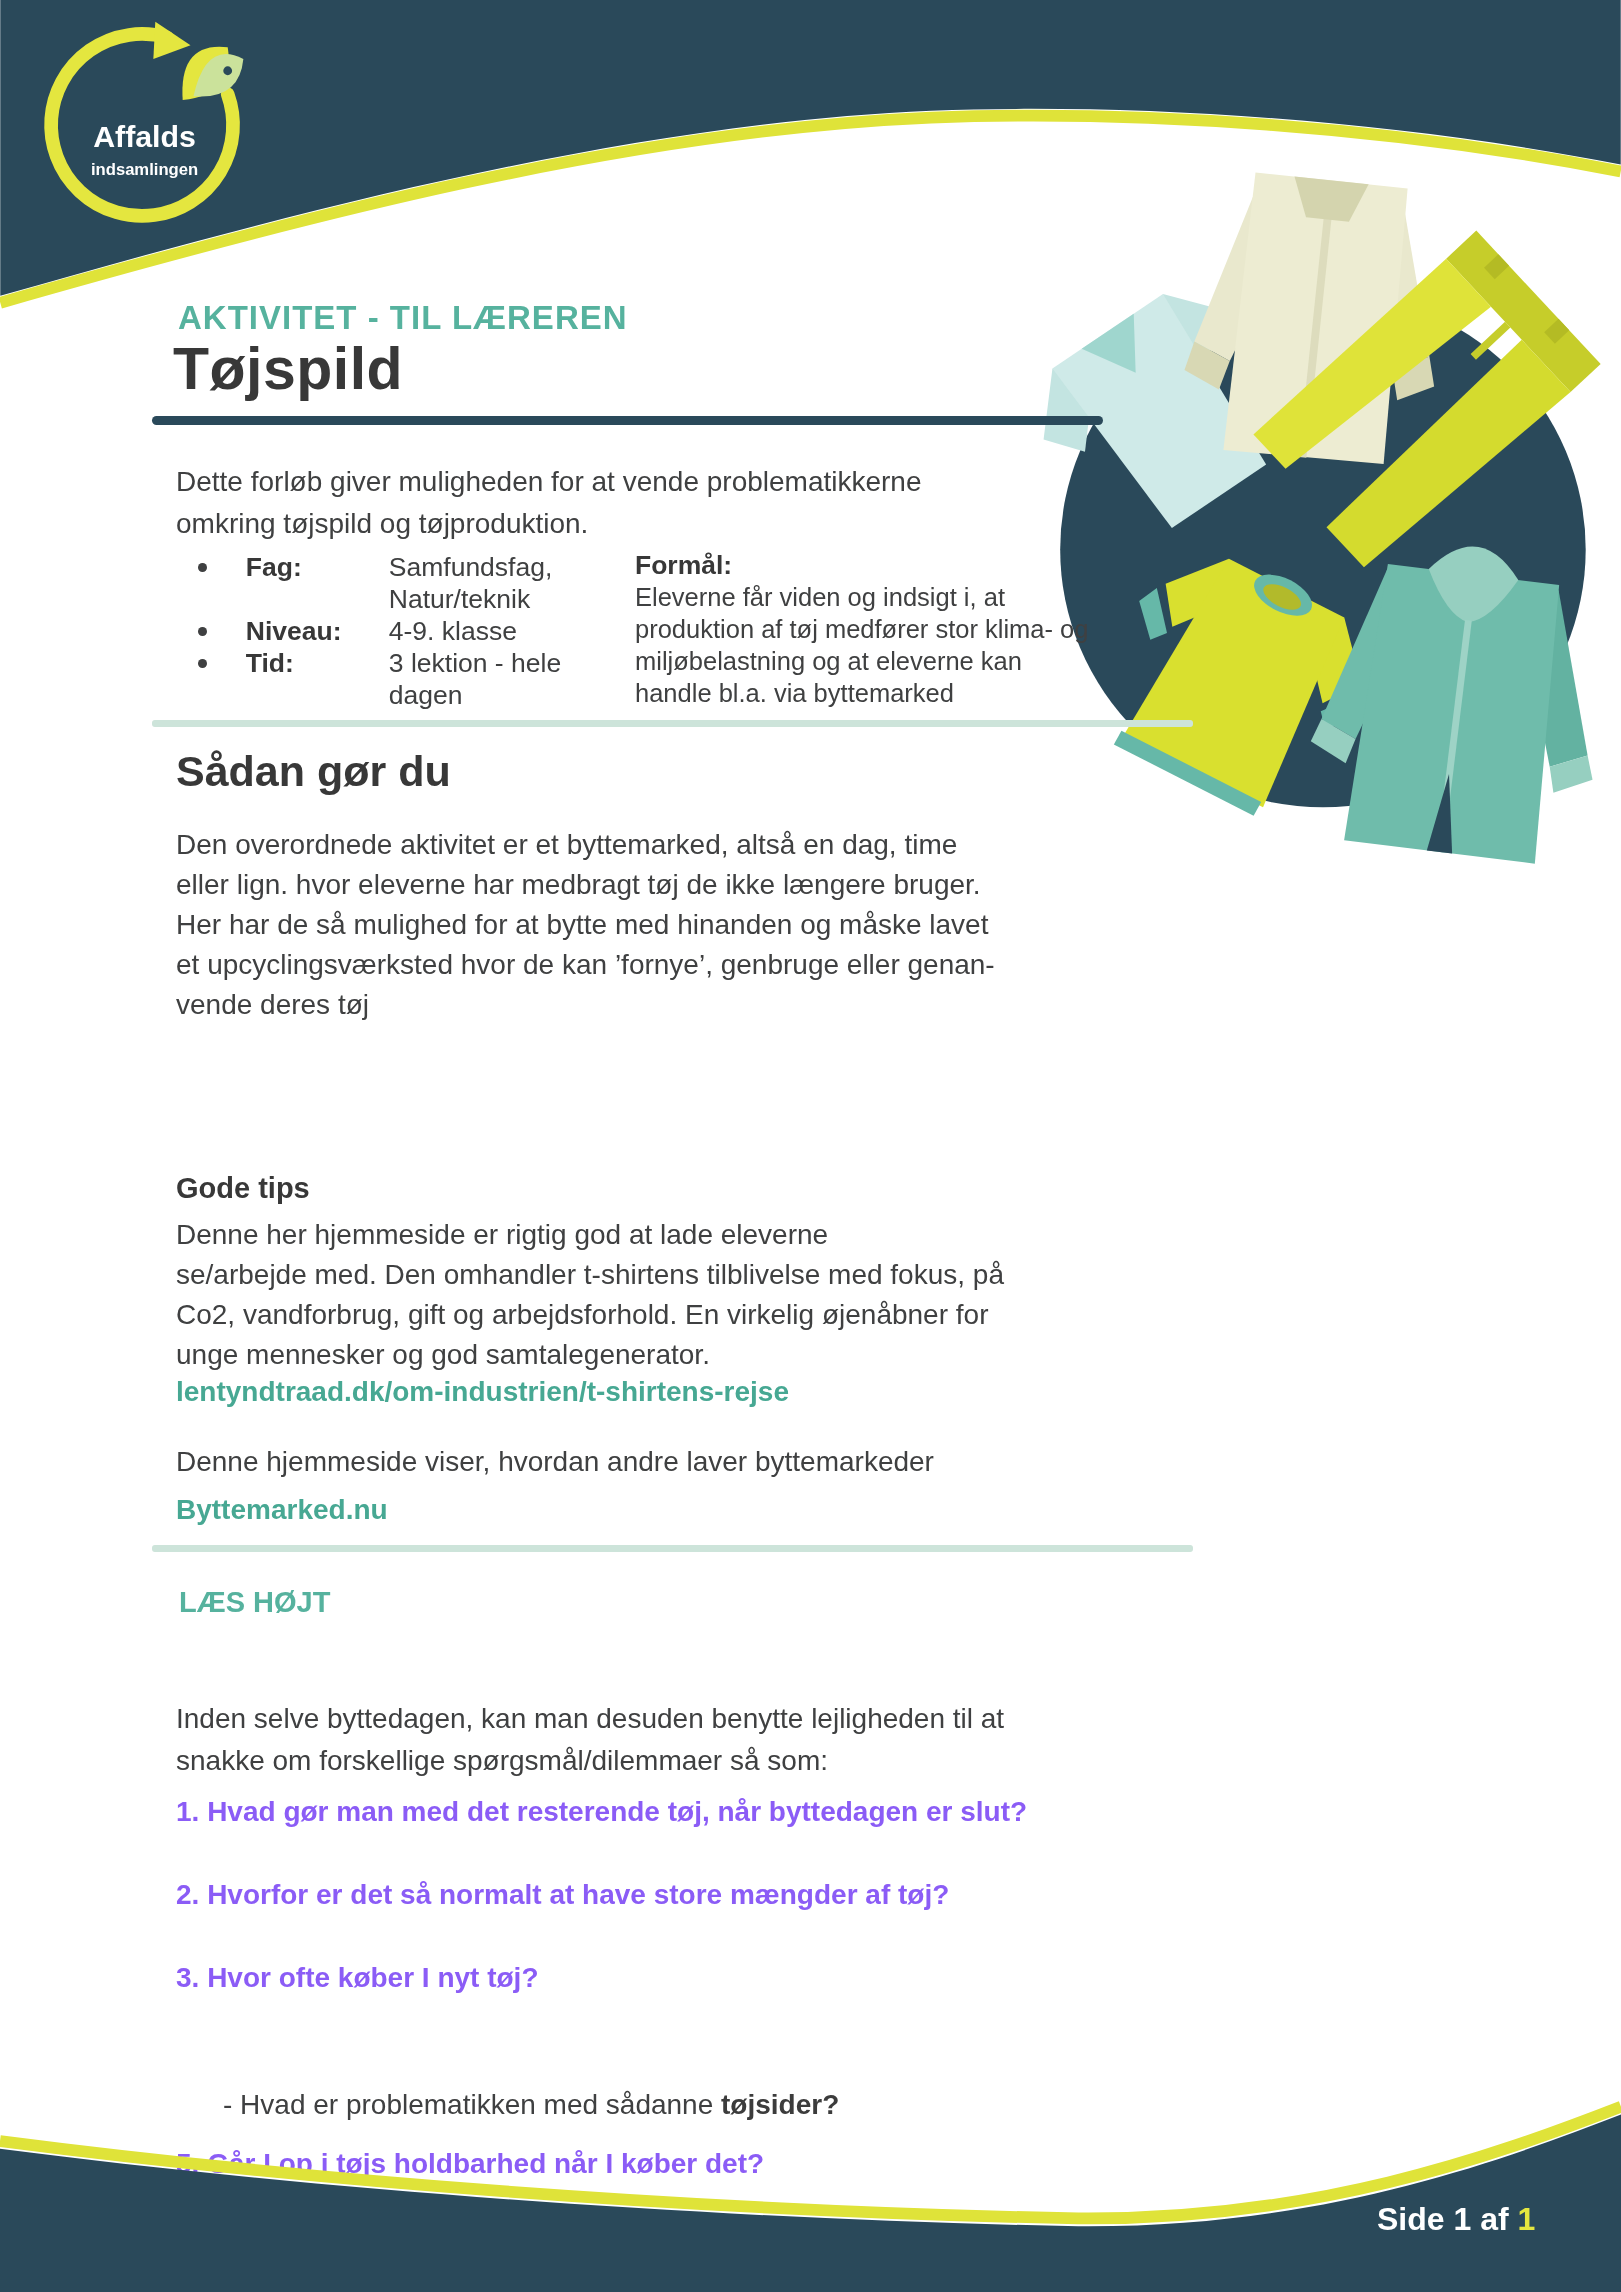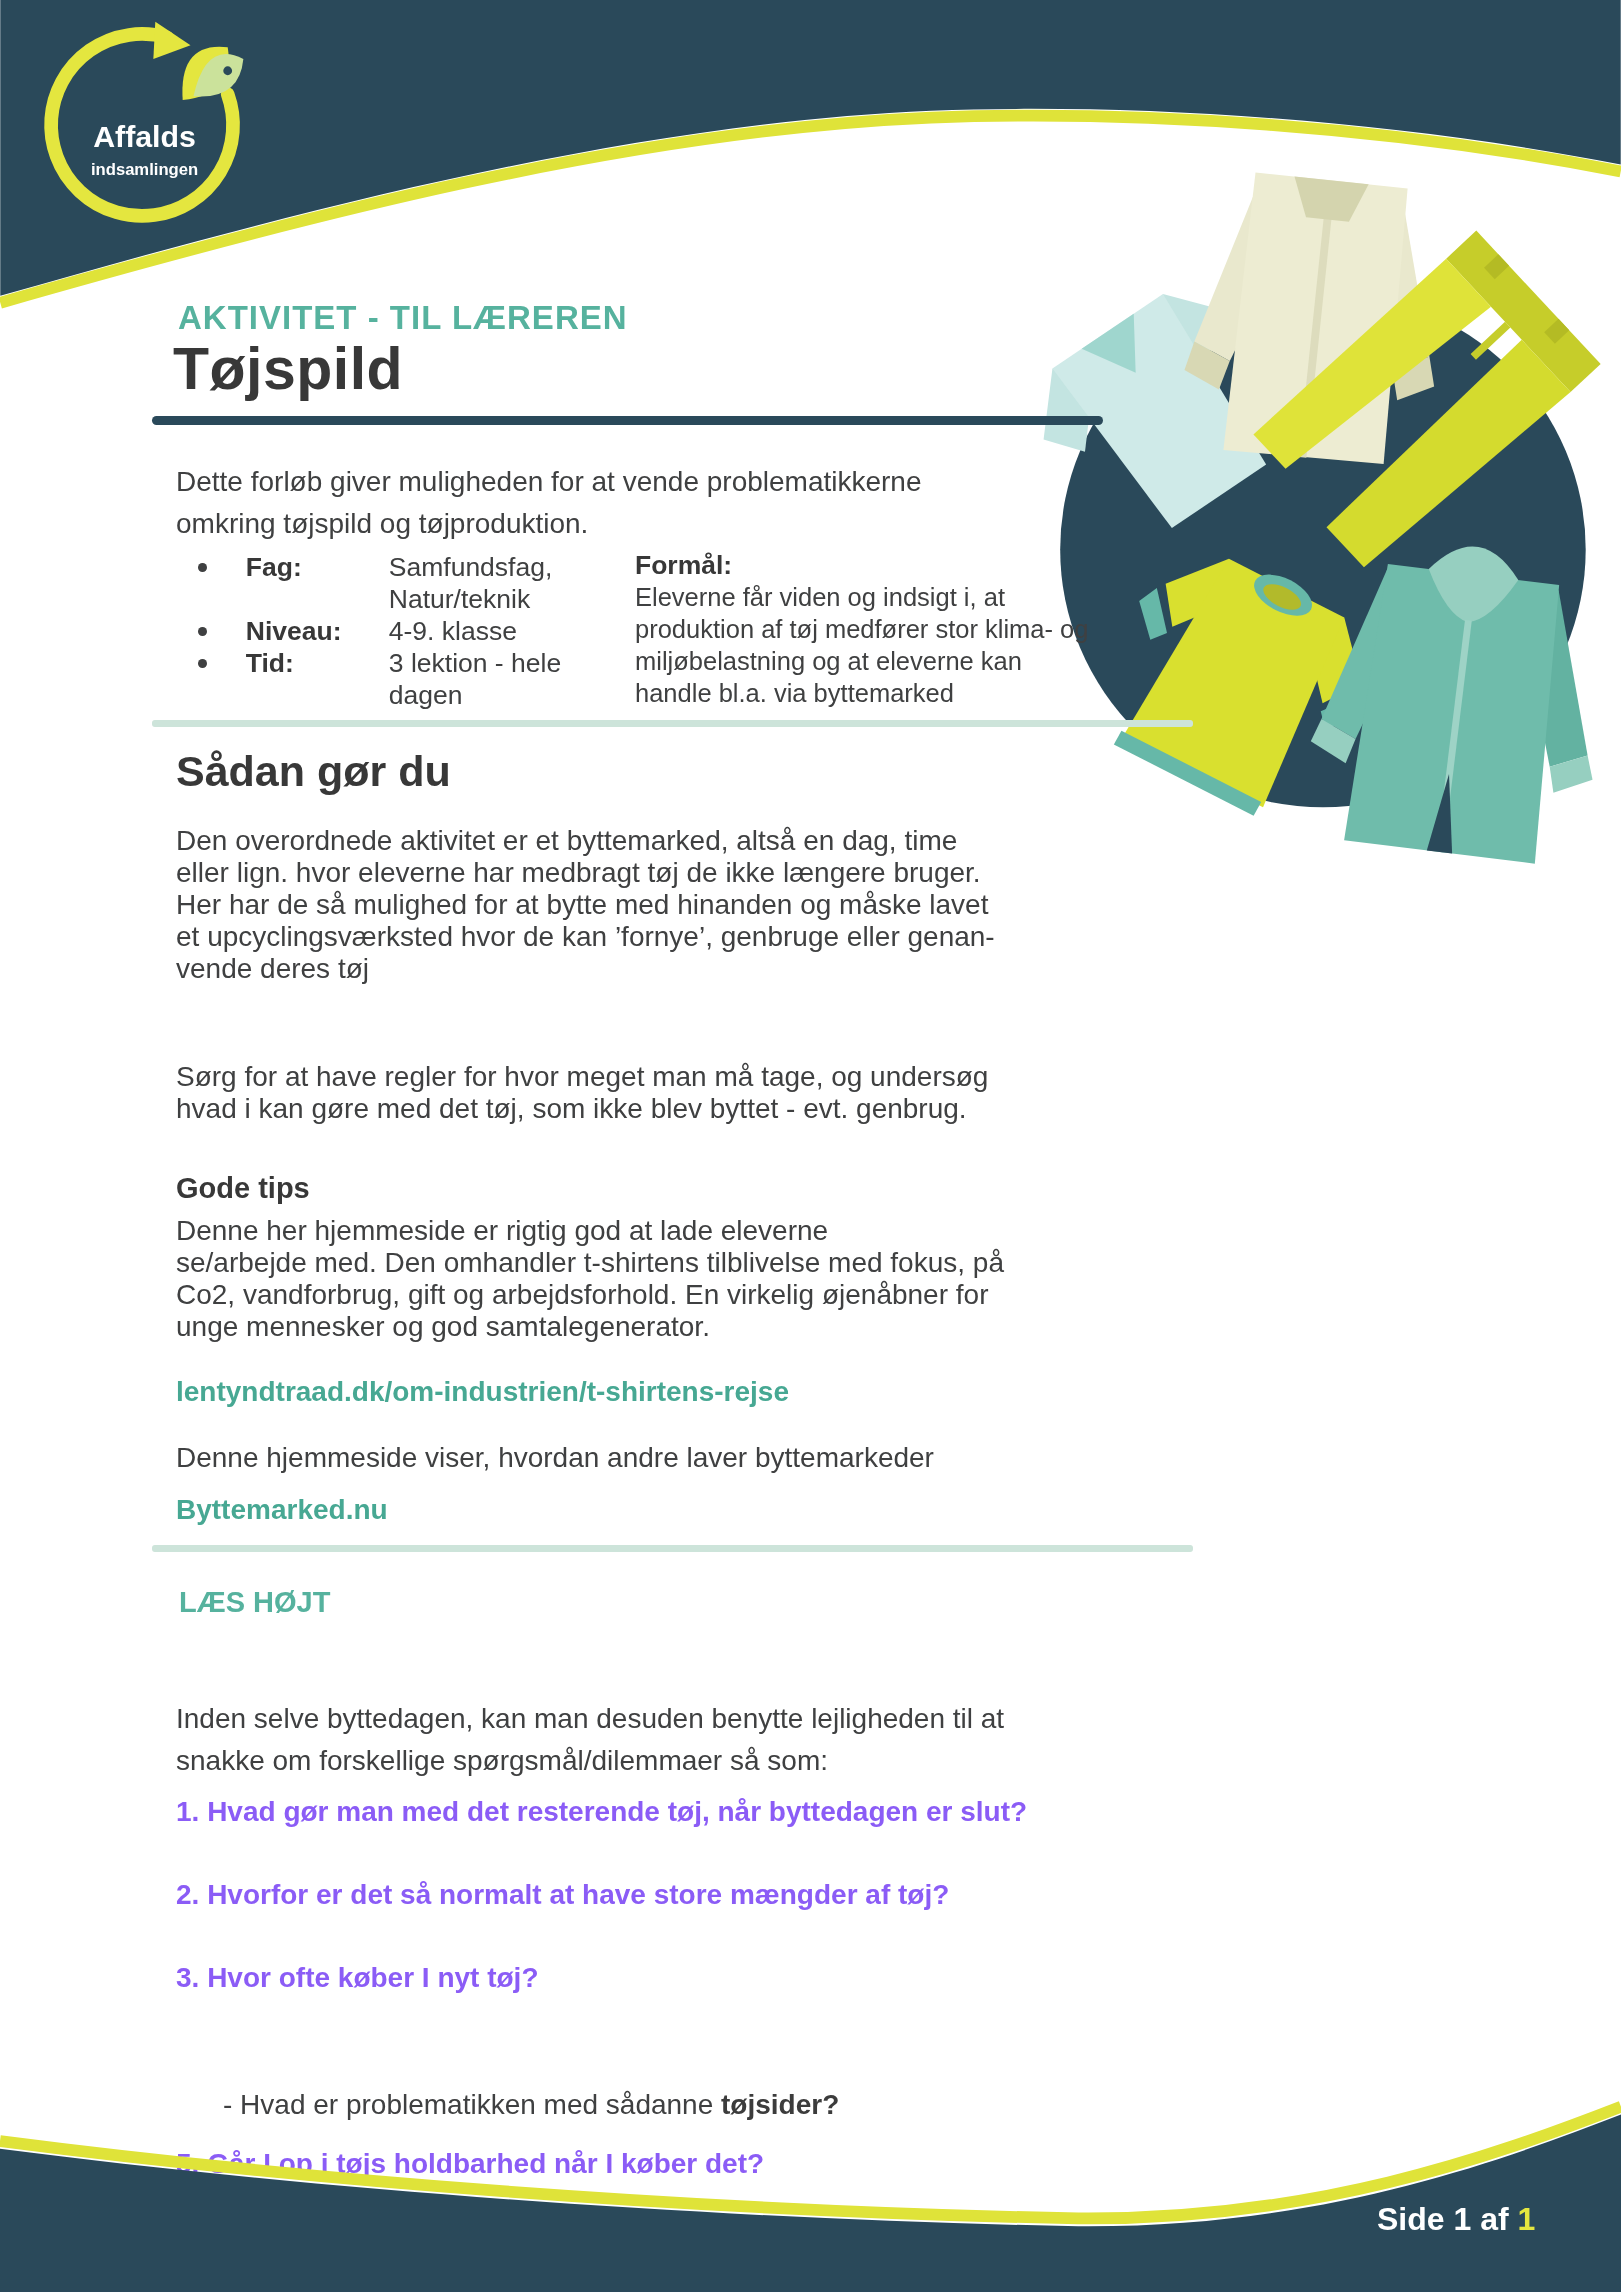--- a/index.html
+++ b/index.html
@@ -7,21 +7,21 @@
     position:relative;width:1621px;height:2293px;background:#ffffff;
     font-family:"Liberation Sans",sans-serif;color:#3f4041;overflow:hidden;
     margin:0 auto;
   }
   .abs{position:absolute;}
   svg{display:block;}
   .eyebrow{font-size:33px;font-weight:bold;color:#56b29e;letter-spacing:1px;}
   .page-title{font-size:59px;font-weight:bold;color:#383838;letter-spacing:0.5px;}
   .rule-navy{background:#2a495a;height:8.8px;border-radius:4.9px;}
   .rule-mint{background:#cde4da;height:6.9px;border-radius:2.9px;}
-  .body-text{font-size:28px;line-height:32px;white-space:pre-line;color:#3f4041;}
+  .body-text{font-size:28px;line-height:40px;white-space:pre-line;color:#3f4041;}
   .intro-text{font-size:28px;line-height:42px;white-space:pre-line;color:#3f4041;}
   .section-h{font-size:43px;font-weight:bold;color:#383838;}
   .sub-h{font-size:29px;font-weight:bold;color:#383838;}
   .link{font-size:28px;font-weight:bold;color:#47a893;cursor:pointer;text-decoration:none;}
   .meta-wrap{width:461px;}
   .meta-row{display:flex;align-items:flex-start;font-size:26.5px;line-height:32px;}
   .meta-dot{width:8.8px;height:8.8px;border-radius:50%;background:#3f4041;margin:11.8px 0 0 0;flex:0 0 8.8px;}
   .meta-label{font-weight:bold;color:#383838;width:143px;margin-left:39px;flex:0 0 143px;}
   .meta-value{white-space:pre-line;}
   .formaal{width:461px;font-size:25.5px;line-height:32px;}
@@ -145,22 +145,20 @@
   </div>
 
   <div class="abs rule-mint" style="left:152px;top:720px;width:1041px;"></div>
 
   <div class="abs section-h" style="left:176px;top:747px;">Sådan gør du</div>
   <div class="abs body-text" style="left:176px;top:825px;width:1039px;">Den overordnede aktivitet er et byttemarked, altså en dag, time
 eller lign. hvor eleverne har medbragt tøj de ikke længere bruger.
 Her har de så mulighed for at bytte med hinanden og måske lavet
 et upcyclingsværksted hvor de kan ’fornye’, genbruge eller genan-
 vende deres tøj</div>
-  <div class="abs body-text" style="left:176px;top:1061px;width:1039px;">Sørg for at have regler for hvor meget man må tage, og undersøg
-hvad i kan gøre med det tøj, som ikke blev byttet - evt. genbrug.</div>
 
   <div class="abs sub-h" style="left:176px;top:1172px;">Gode tips</div>
   <div class="abs body-text" style="left:176px;top:1215px;width:1078px;">Denne her hjemmeside er rigtig god at lade eleverne
 se/arbejde med. Den omhandler t-shirtens tilblivelse med fokus, på
 Co2, vandforbrug, gift og arbejdsforhold. En virkelig øjenåbner for
 unge mennesker og god samtalegenerator.</div>
   <a class="abs link" style="left:176px;top:1376px;" href="#">lentyndtraad.dk/om-industrien/t-shirtens-rejse</a>
   <div class="abs body-text" style="left:176px;top:1442px;width:1078px;">Denne hjemmeside viser, hvordan andre laver byttemarkeder</div>
   <a class="abs link" style="left:176px;top:1494px;" href="#">Byttemarked.nu</a>
 

